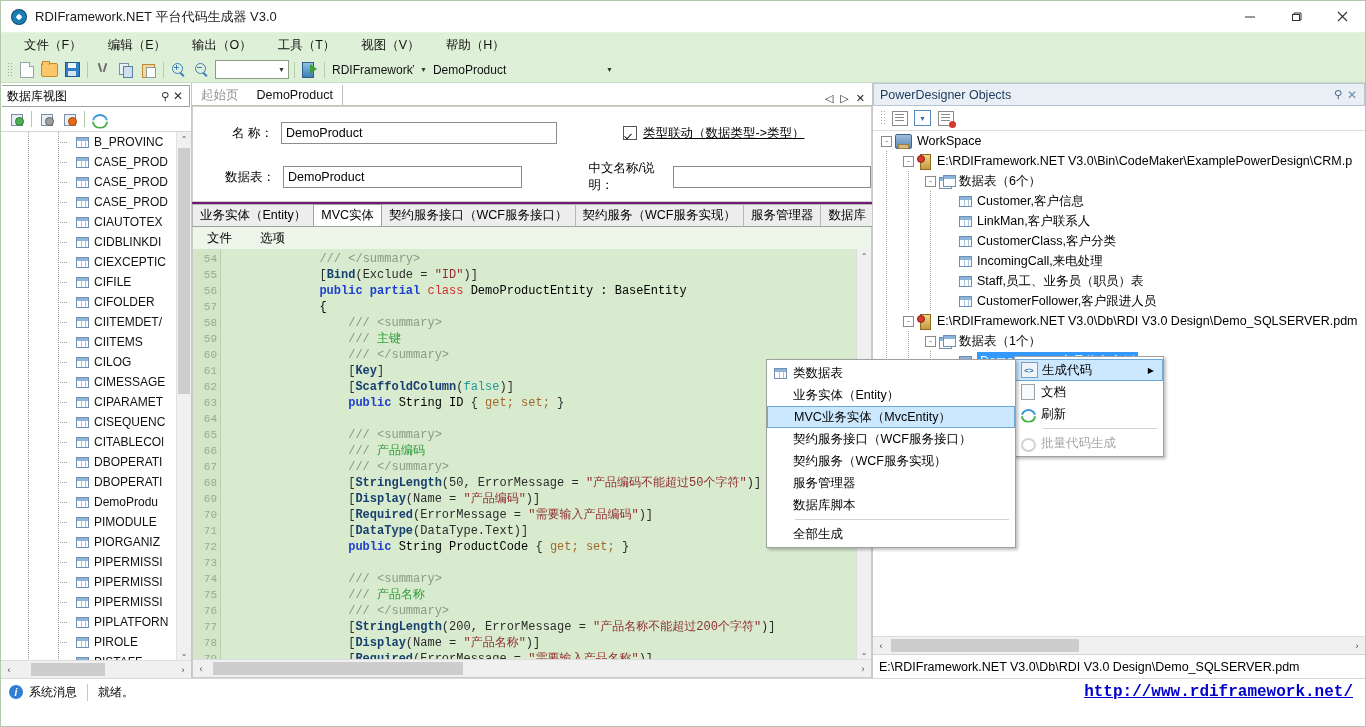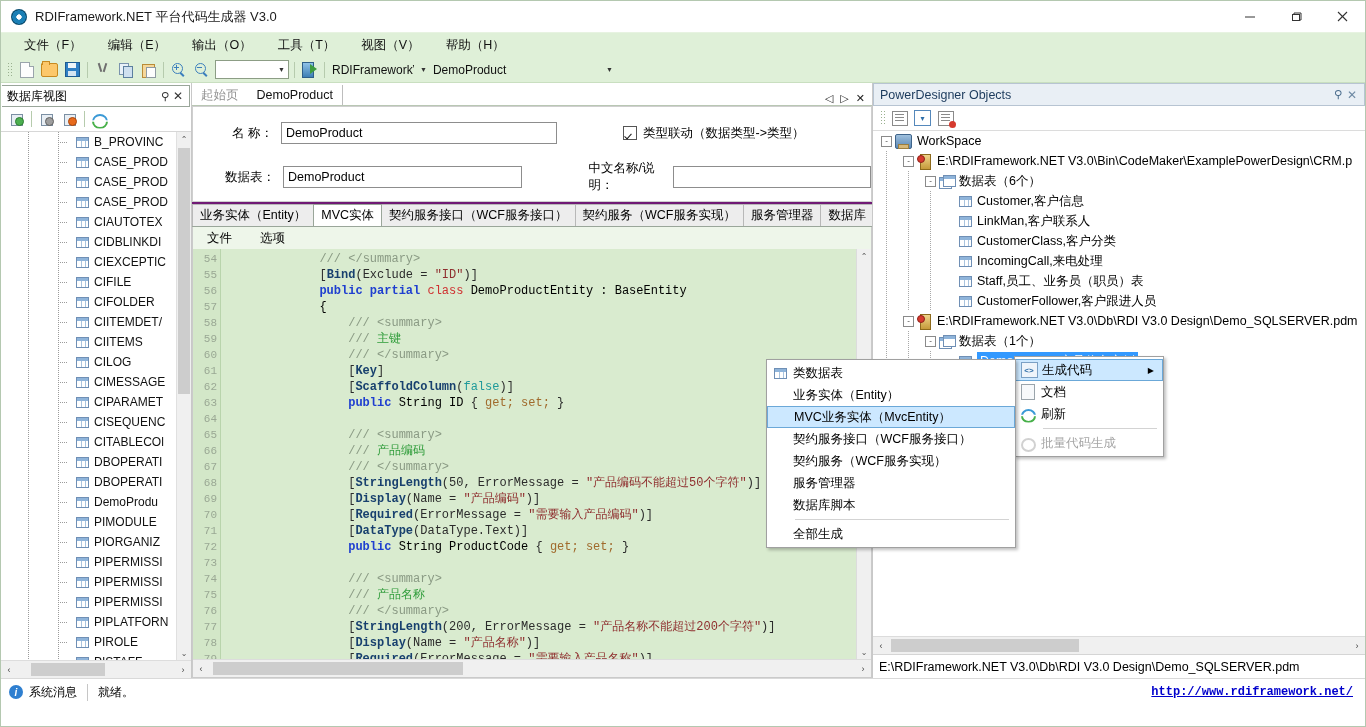--- a/index.html
+++ b/index.html
@@ -195,21 +195,21 @@
   .rp-path{height:23px;display:flex;align-items:center;padding-left:6px;font-size:12.5px;
            border-top:1px solid #d5d5d5;background:#fff;}
 
   
   .statusbar{height:26px;display:flex;align-items:center;background:#fff;border-top:1px solid #d9d9d9;}
   .st-ico{width:14px;height:14px;border-radius:50%;background:#2e7fd0;color:#fff;font-size:10px;
           display:flex;align-items:center;justify-content:center;margin:0 6px 0 8px;font-style:italic;font-weight:bold;}
   .st-t1{font-size:12px;padding-right:10px;border-right:1px solid #c6c6c6;}
   .st-t2{font-size:12px;padding-left:10px;}
   .st-link{margin-left:auto;margin-right:12px;font-family:"Liberation Mono","DejaVu Sans Mono",monospace;
-           font-size:12px;color:#0000cc;text-decoration:underline;font-weight:bold;}
+           font-size:16px;color:#0000cc;text-decoration:underline;font-weight:bold;}
 
   
   .ctx{position:absolute;background:#fff;border:1px solid #a0a0a0;box-shadow:2px 2px 3px rgba(0,0,0,.25);
        padding:2px 0;font-size:12.5px;z-index:50;}
   .ctx .item{height:22px;display:flex;align-items:center;padding:0 8px 0 0;white-space:nowrap;}
   .ctx .gut{width:26px;flex:0 0 auto;display:flex;align-items:center;justify-content:center;}
   .ctx .sepline{height:1px;background:#d3d3d3;margin:3px 6px 3px 28px;}
   .ctx .item.sel{background:#cce8ff;border:1px solid #6ba8d8;height:22px;box-sizing:border-box;}
   .ctx .item.disabled{color:#a5a5a5;}
   .ctx .arrow{margin-left:auto;font-size:8px;padding-left:20px;}
@@ -568,21 +568,21 @@
           <span>◁</span>
           <span>▷</span>
           <span>✕</span>
         </div>
       </div>
 
       <div class="formarea">
         <div class="frow">
           <div class="flabel">名 称：</div>
           <div class="finput" style="width:276px;">DemoProduct</div>
-          <div class="chk" style="margin-left:66px;">
+          <div class="chk" style="margin-left:66px;text-decoration:underline;">
             <span class="chkbox"></span>
             <span>类型联动（数据类型-&gt;类型）</span>
           </div>
         </div>
         <div class="frow" style="margin-bottom:0;padding-left:13px;">
           <div class="flabel">数据表：</div>
           <div class="finput" style="width:276px;">DemoProduct</div>
           <div style="margin-left:66px;font-size:12.5px;">中文名称/说明：</div>
           <div class="finput" style="width:228px;margin-left:6px;"></div>
         </div>

